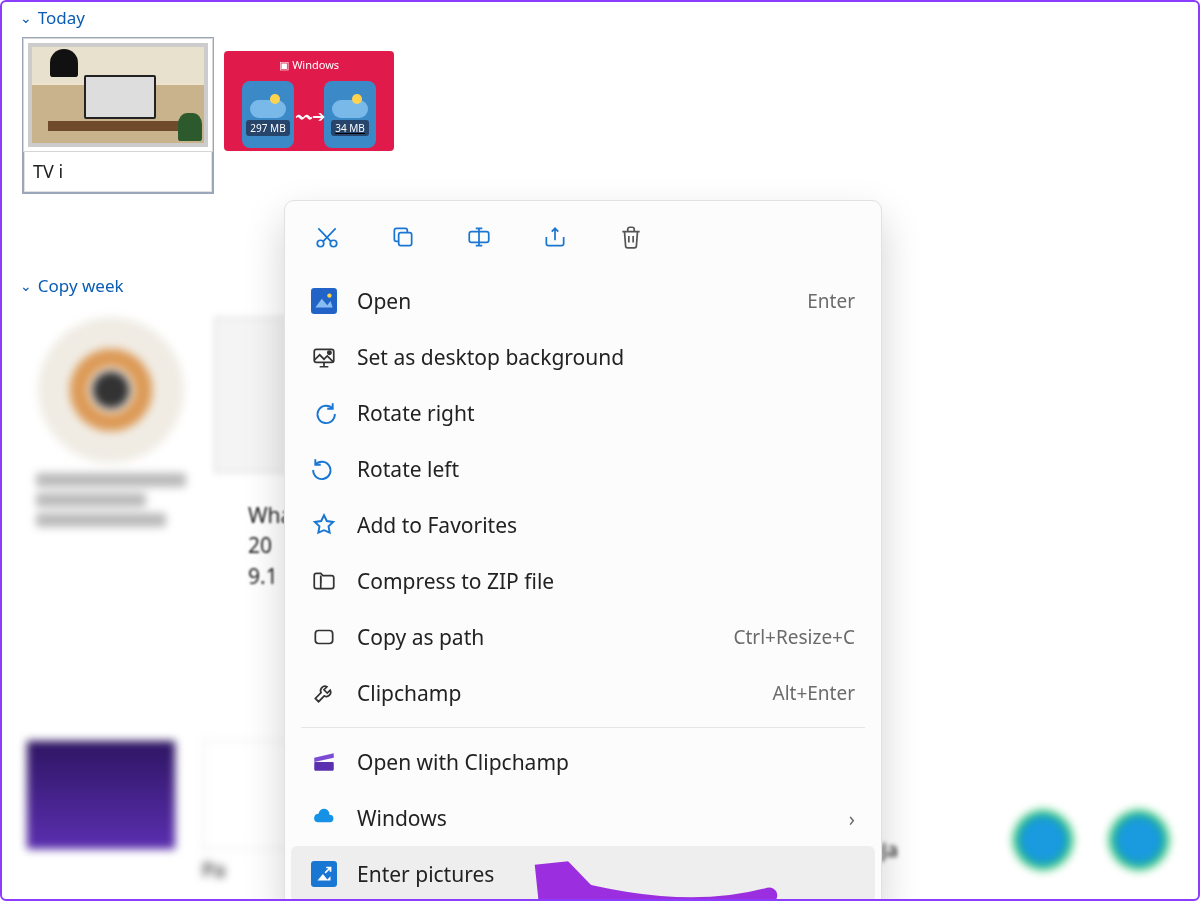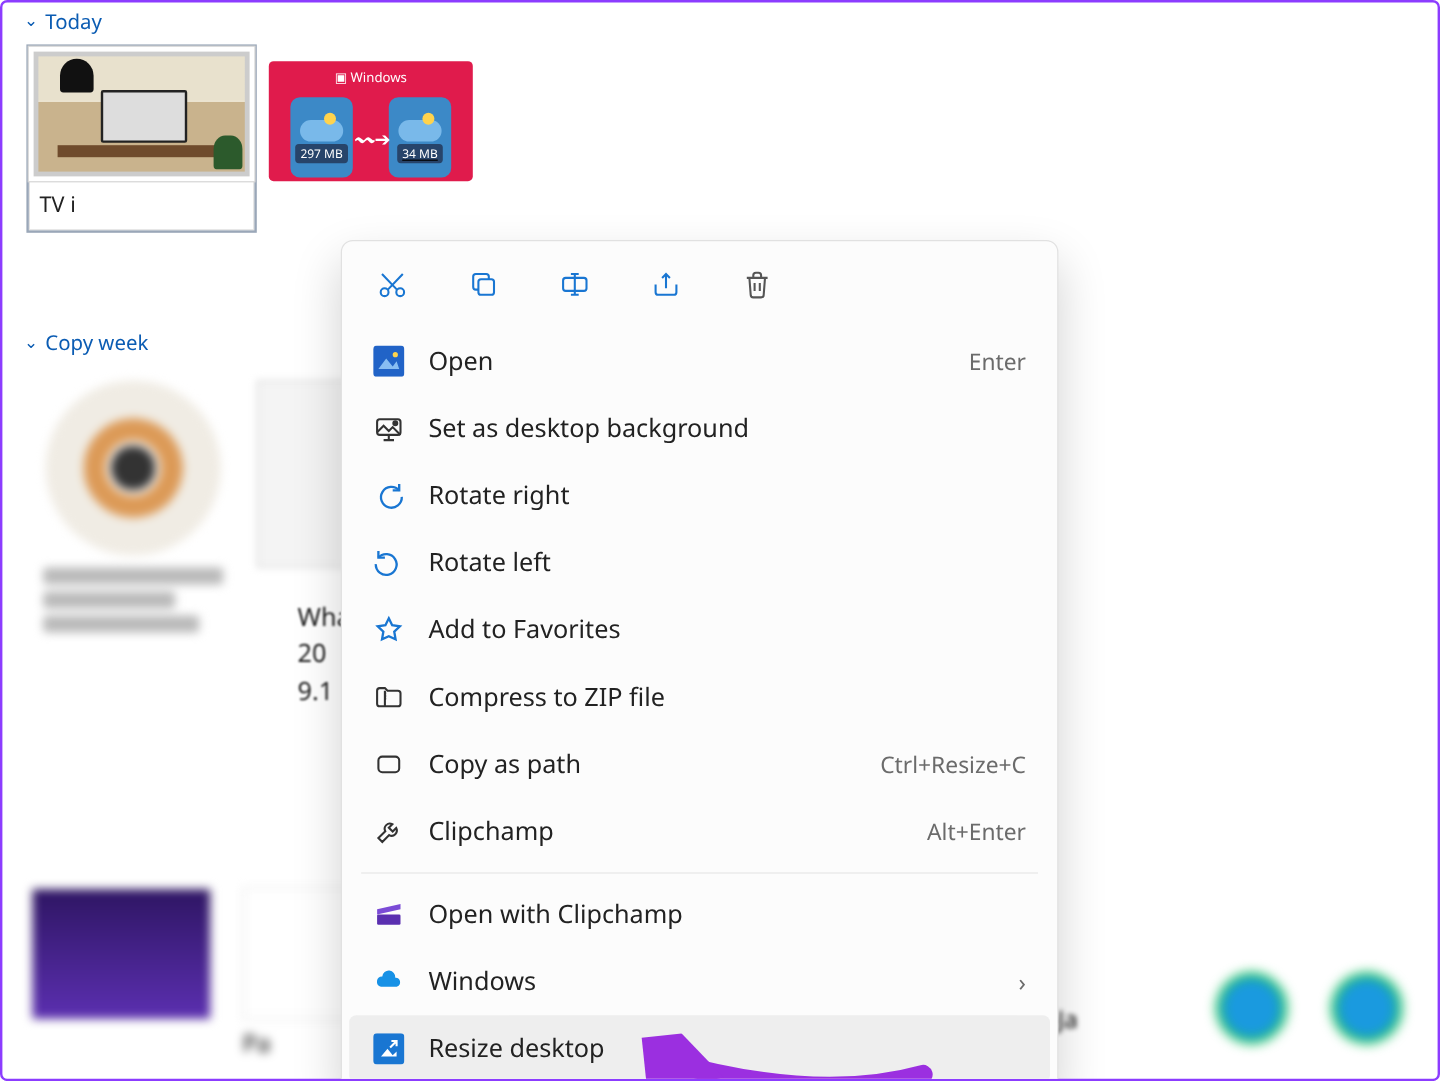--- a/index.html
+++ b/index.html
@@ -275,21 +275,21 @@
   </div>
 
   <div class="menu-item highlight">
     <span class="icn">
       <svg viewBox="0 0 24 24">
           <rect width="24" height="24" rx="3" fill="#1976d2"></rect>
           <path d="M6 18l5-6 4 5 3-3v4z" fill="#fff"></path>
           <path d="M14 6h4v4M18 6l-5 5" stroke="#fff" stroke-width="1.6" fill="none"></path>
         </svg>
     </span>
-    <span class="label">Resize desktop</span>
+    <span class="label">Enter pictures</span>
   </div>
 </div>
 
 <div class="anno-arrow">
   <svg viewBox="0 0 240 70">
       <defs>
         <marker id="ah" markerWidth="14" markerHeight="14" refX="3" refY="7" orient="auto">
           <path d="M12 0 L0 7 L12 14 z" fill="#9b2fe0"></path>
         </marker>
       </defs>

